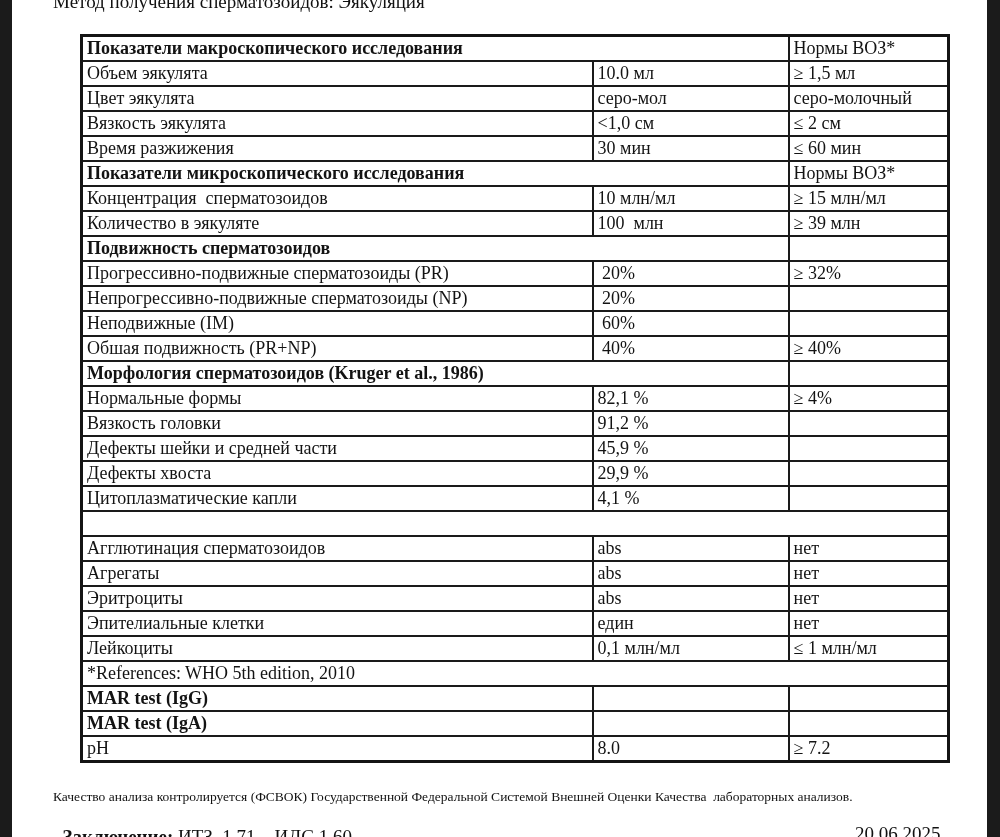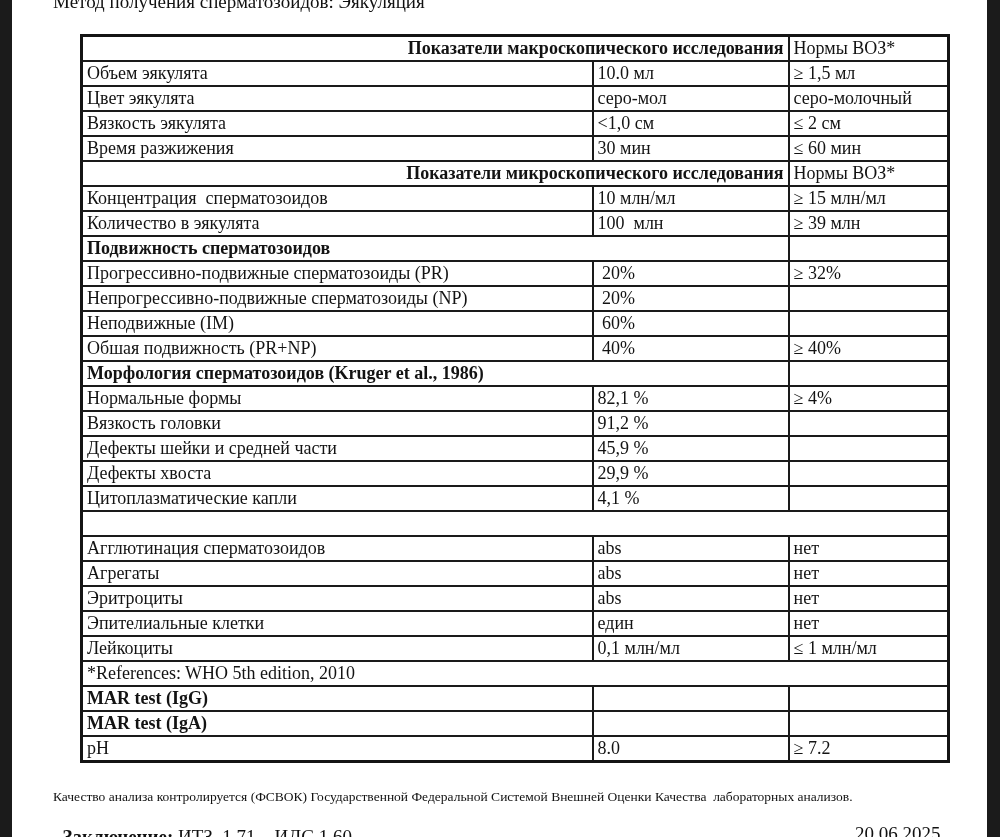--- a/index.html
+++ b/index.html
@@ -44,21 +44,21 @@
   table.report td {
     border: 2px solid #1a1a1a;
     padding: 0 4px;
     height: 23px;
     line-height: 23px;
     white-space: pre;
     overflow: hidden;
     vertical-align: middle;
   }
   td.bold { font-weight: 700; }
-  td.center { text-align: right; }
+  td.center { text-align: left; }
 
   .footer-quality {
     position: absolute;
     left: 53px;
     top: 789px;
     font-size: 13.5px;
     white-space: pre;
     font-family: Liberation Serif, serif;
   }
   .conclusion {
@@ -119,21 +119,21 @@
       <tr>
         <td class="bold center" colspan="2">Показатели микроскопического исследования</td>
         <td>Нормы ВОЗ*</td>
       </tr>
       <tr>
         <td>Концентрация  сперматозоидов</td>
         <td>10 млн/мл</td>
         <td>≥ 15 млн/мл</td>
       </tr>
       <tr>
-        <td>Количество в эякулята</td>
+        <td>Количество в эякуляте</td>
         <td>100  млн</td>
         <td>≥ 39 млн</td>
       </tr>
       <tr>
         <td class="bold" colspan="2">Подвижность сперматозоидов</td>
         <td>&nbsp;</td>
       </tr>
       <tr>
         <td>Прогрессивно-подвижные сперматозоиды (PR)</td>
         <td> 20%</td>

